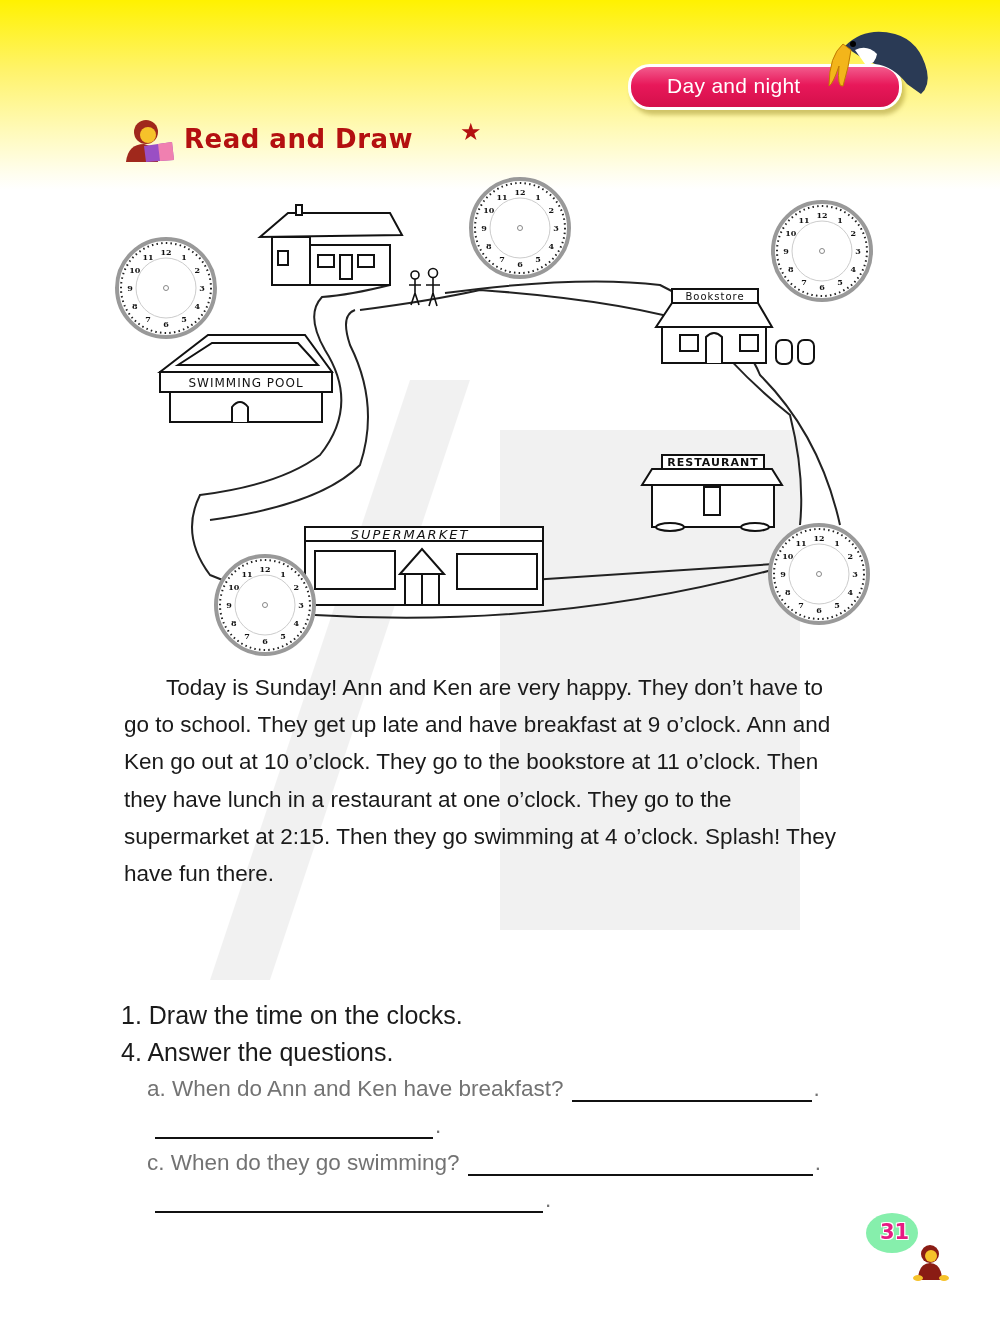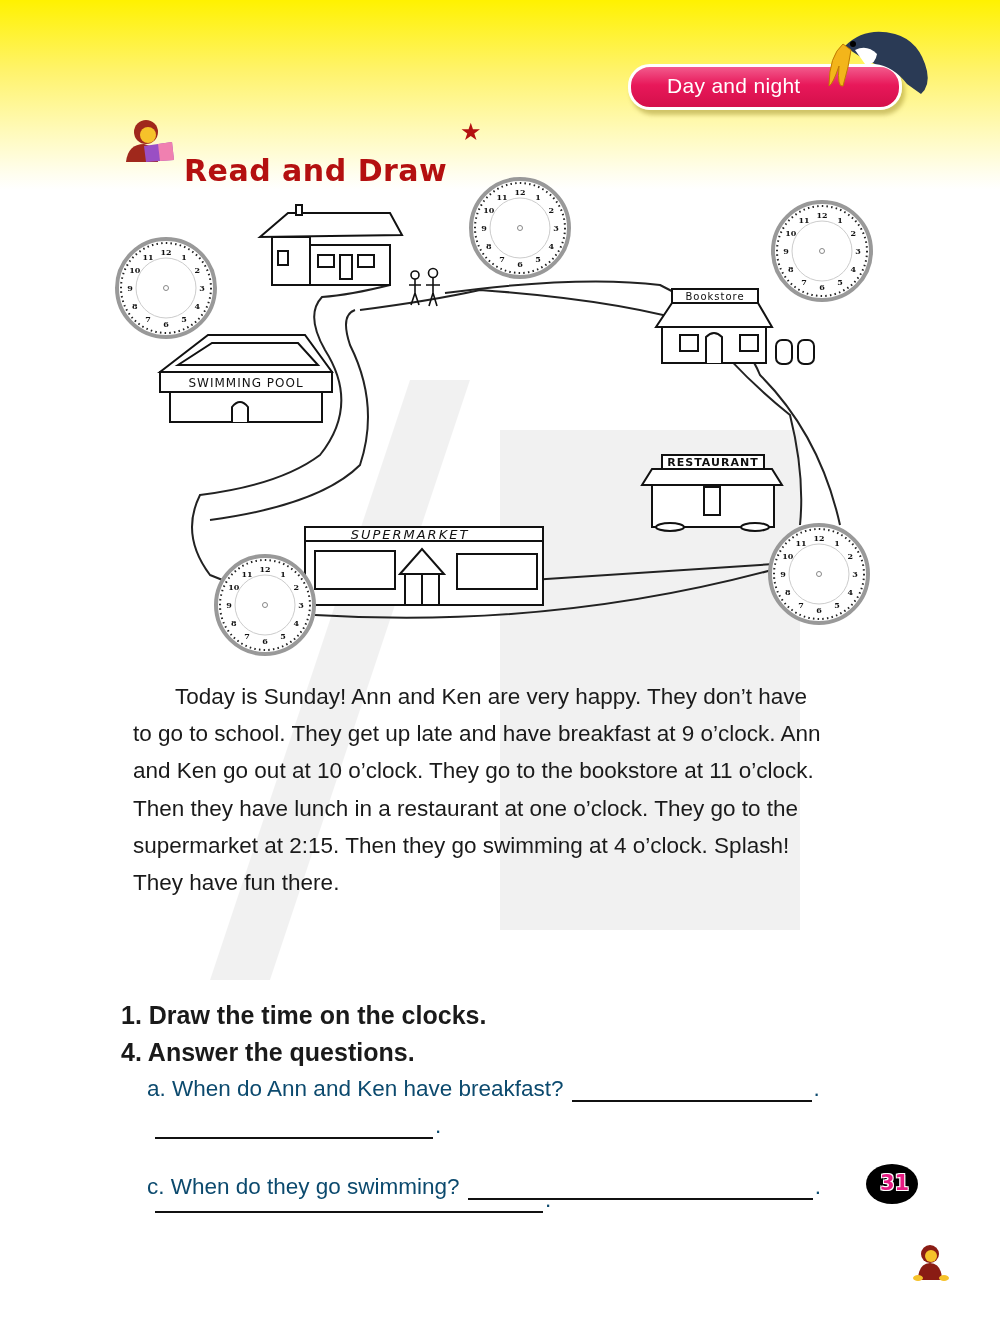--- a/index.html
+++ b/index.html
@@ -19,43 +19,43 @@
     box-shadow: 3px 5px 4px rgba(120,100,0,0.35);
   }
   .banner-text {
     position:absolute; left:36px; top:7px; color:#fff; font-size:21px;
     font-family: Liberation Sans, sans-serif; letter-spacing:0.3px;
   }
   .toucan { left:815px; top:26px; width:120px; height:80px; }
 
   
   .title {
-    left:184px; top:124px; color:#b41010; font-size:30px; font-weight:bold;
-    font-family: "DejaVu Sans", sans-serif; letter-spacing:0.5px;margin-top:29px;
+    left:184px; top:124px; color:#b41010; font-size:26px; font-weight:bold;
+    font-family: "DejaVu Sans", sans-serif; letter-spacing:0.5px;
   }
   .monkey { left:122px; top:118px; width:56px; height:44px; }
   .star { left:460px; top:118px; color:#b41010; font-size:24px; }
 
   
   .map { left:100px; top:175px; width:800px; height:490px; }
 
   
   .passage {
     left:121px; top:666px; width:720px; font-size:22.5px; line-height:37.2px;
     color:#1a1a1a;
   }
-  .passage p { margin:12px; }
+  .passage p { margin:3px; }
   .indent { text-indent:42px; }
 
-  .task { left:121px; font-size:25px; color:#1a1a1a;font-weight:bold; }
-  .question { left:147px; font-size:22.5px; color:#0c4a6e; display:flex; align-items:flex-end; }
+  .task { left:121px; font-size:25px; color:#1a1a1a; }
+  .question { left:147px; font-size:22.5px; color:#737373; display:flex; align-items:flex-end; }
   .blank { display:inline-block; border-bottom:2px solid #111; height:20px; margin-left:8px; }
   .dot { margin-left:2px; }
 
-  .pagebadge { left:866px; top:1164px; width:52px; height:40px; background:#000000; border-radius:50%; }
+  .pagebadge { left:866px; top:1213px; width:52px; height:40px; background:#86efac; border-radius:50%; }
   .pagenum { position:absolute; left:14px; top:7px; color:#e61c82; font-weight:bold; font-size:21px;
     font-family:"DejaVu Sans", sans-serif; text-shadow:1px 1px 0 #fff,-1px -1px 0 #fff,1px -1px 0 #fff,-1px 1px 0 #fff; }
   .monkey2 { left:910px; top:1242px; width:42px; height:40px; }
 
   .watermark { left:150px; top:280px; width:700px; height:700px; opacity:0.05; }
 </style>
 </head>
 <body>
 
 <svg class="abs watermark" viewBox="0 0 700 700">
@@ -247,21 +247,21 @@
 
 <div class="abs question" style="top:1076px">
   <span>a. When do Ann and Ken have breakfast?</span>
   <span class="blank" style="width:240px"></span>
     <span class="dot">.</span>
 </div>
 <div class="abs question" style="top:1113px">
   <span class="blank" style="width:278px"></span>
     <span class="dot">.</span>
 </div>
-<div class="abs question" style="top:1174px">
+<div class="abs question" style="top:1150px">
   <span>c. When do they go swimming?</span>
   <span class="blank" style="width:345px"></span>
     <span class="dot">.</span>
 </div>
 <div class="abs question" style="top:1187px">
   <span class="blank" style="width:388px"></span>
     <span class="dot">.</span>
 </div>
 
 <div class="abs pagebadge">

